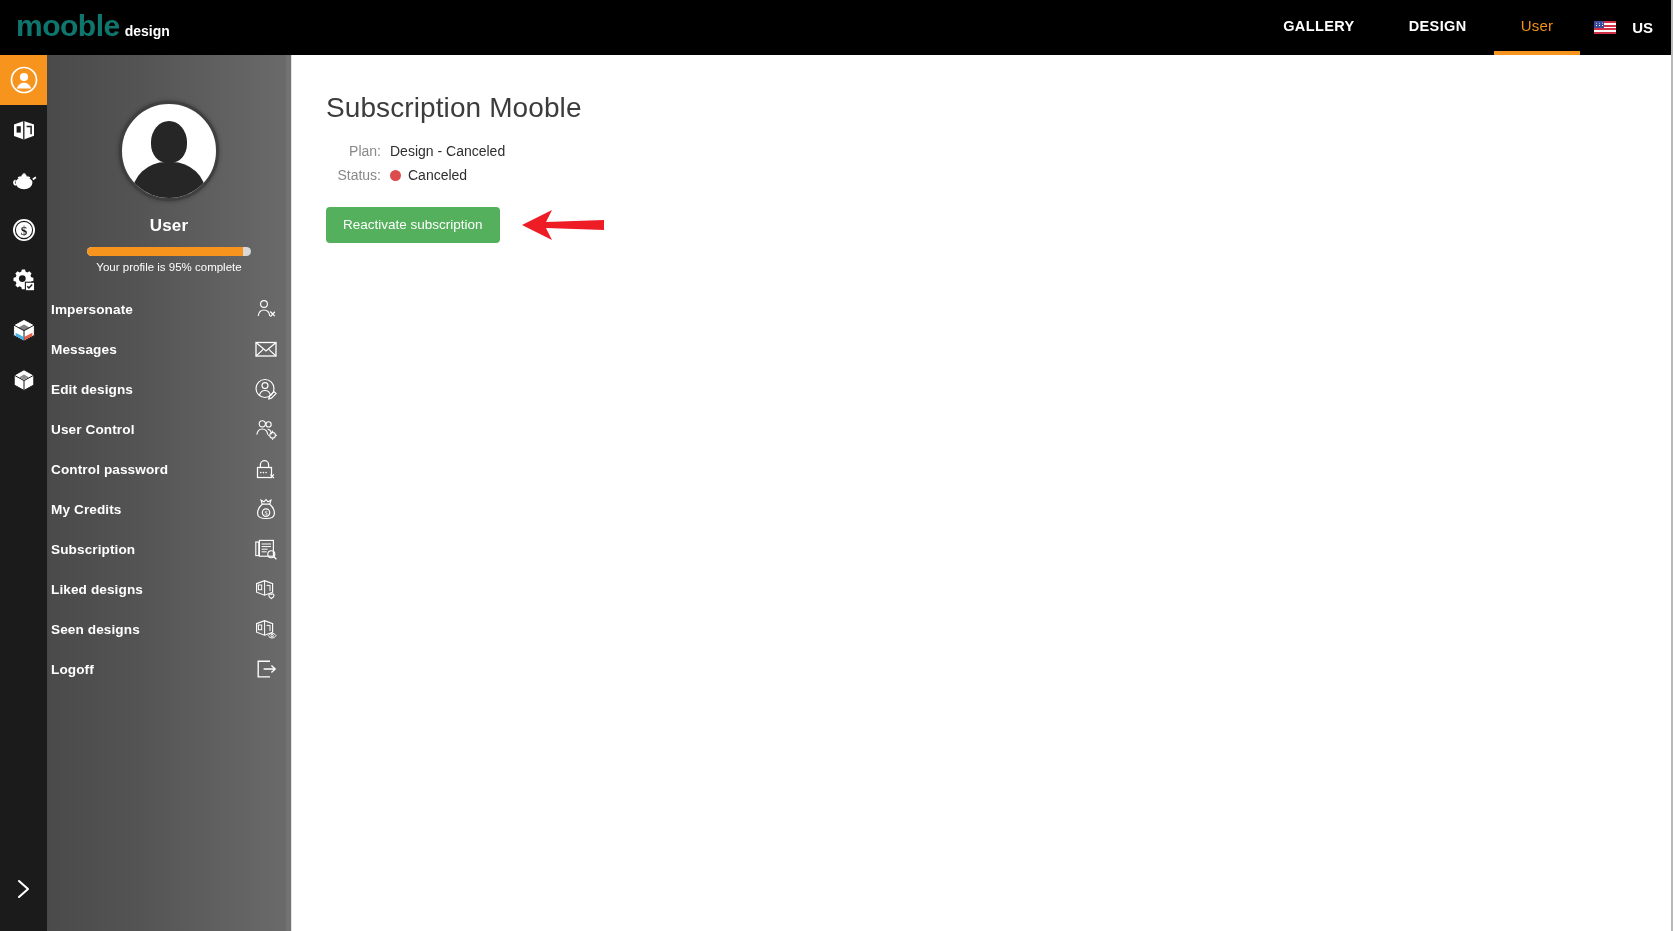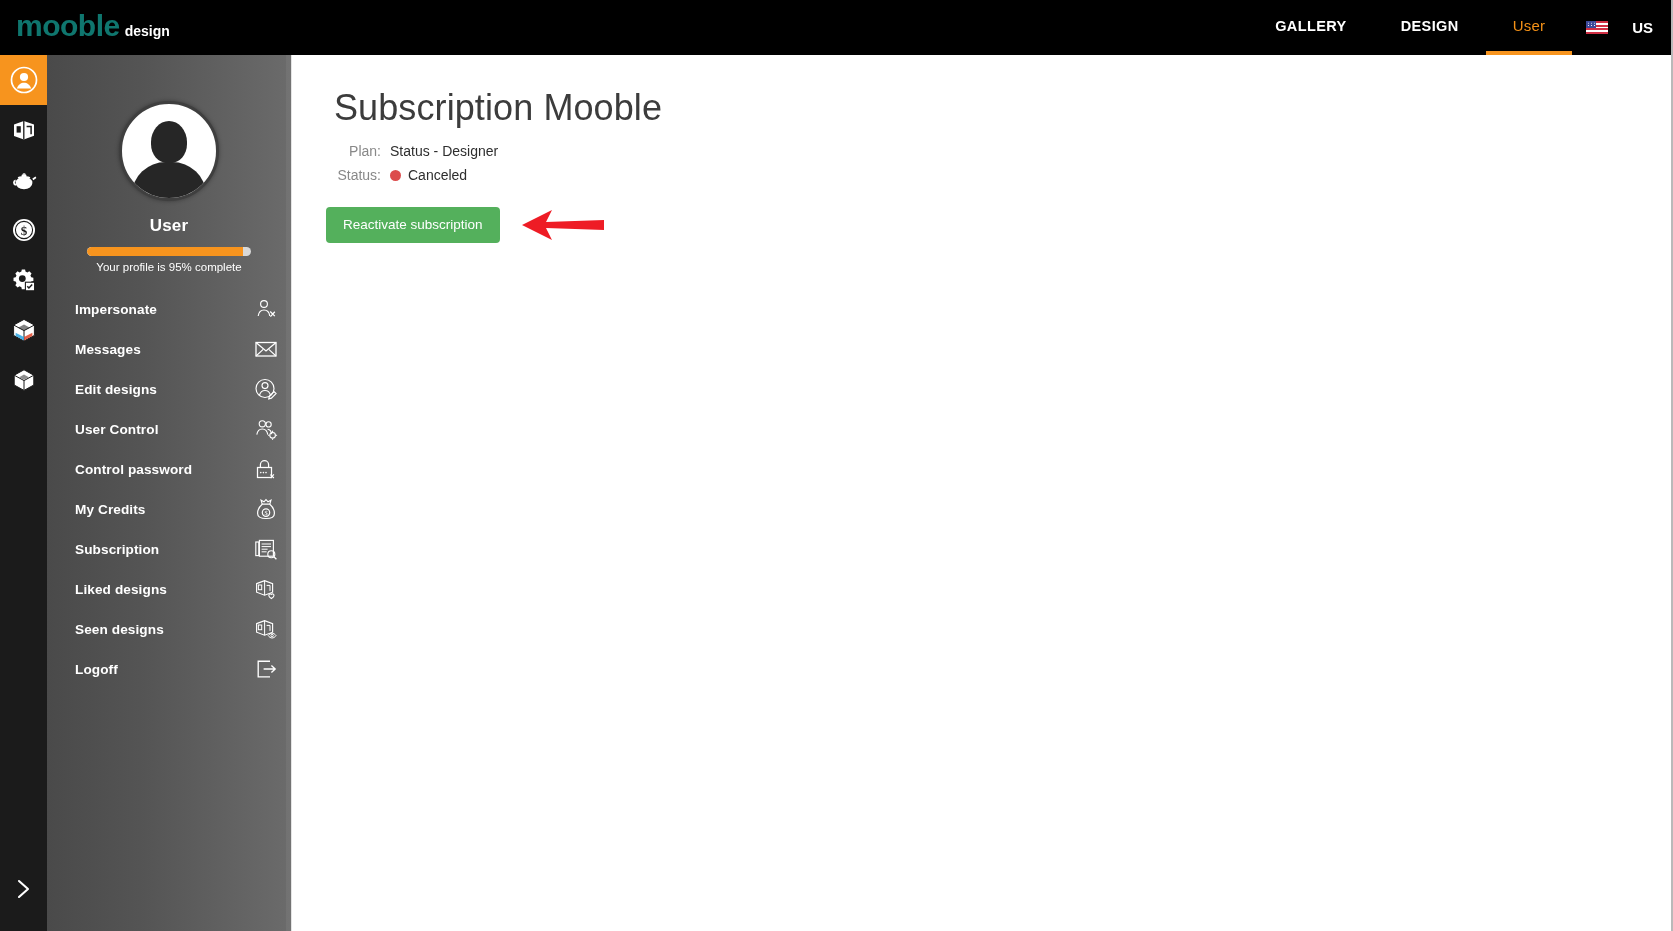--- a/index.html
+++ b/index.html
@@ -63,21 +63,21 @@
   }
   .nav-item.active {
     color: #f49117;
     font-weight: normal;
     font-size: 15px;
     letter-spacing: 0.2px;
     border-bottom: 4px solid #f7941e;
   }
   .nav-lang {
     display: flex; align-items: center;
-    gap: 24px;
+    gap: 16px;
     padding: 0 20px 0 14px;
     height: 55px;
     color: #ffffff;
     font-size: 15px;
     font-weight: bold;
     cursor: pointer;
   }
   .flag {
     width: 22px; height: 13px;
     position: relative;
@@ -188,21 +188,21 @@
     border-radius: 5px 0 0 5px;
   }
   #progress-label {
     text-align: center;
     color: #ffffff;
     font-size: 11.5px;
     margin-top: 5px;
   }
   #menu {
     margin-top: 16px;
-    padding: 0 10px 0 28px;
+    padding: 0 10px 0 4px;
   }
   .menu-item {
     display: flex; align-items: center; justify-content: space-between;
     height: 40px;
     padding: 0 2px 0 0;
     cursor: pointer;
   }
   .menu-item .label {
     color: #ffffff;
     font-size: 13.6px;
@@ -218,25 +218,25 @@
   
   #main {
     position: absolute; left: 291px; top: 55px;
     right: 2px; bottom: 0;
     background: #ffffff;
     border-left: 1px solid #e4e4e4;
     padding: 34px 0 0 34px;
     overflow: hidden;
   }
   #page-title {
-    font-size: 36px;
+    font-size: 28px;
     font-weight: 300;
     color: #3c3c3c;
     letter-spacing: 0.1px;
-    margin: 0 0 16px 8px;
+    margin: 0 0 16px 0;
     line-height: 38px;
   }
   .field-row {
     display: flex; align-items: center;
     margin-bottom: 8px;
     font-size: 14px;
   }
   .field-label {
     color: #888888;
     width: 55px;
@@ -535,21 +535,21 @@
 
     <div id="sidebar-scroll"></div>
   </aside>
 
   <main id="main">
 
     <h1 id="page-title">Subscription Mooble</h1>
 
     <div class="field-row">
       <span class="field-label">Plan:</span>
-      <span class="field-value">Status - Designer</span>
+      <span class="field-value">Design - Canceled</span>
     </div>
 
     <div class="field-row">
       <span class="field-label">Status:</span>
       <span class="field-value">
         <span class="status-dot"></span>
         <span>Canceled</span>
       </span>
     </div>
 

